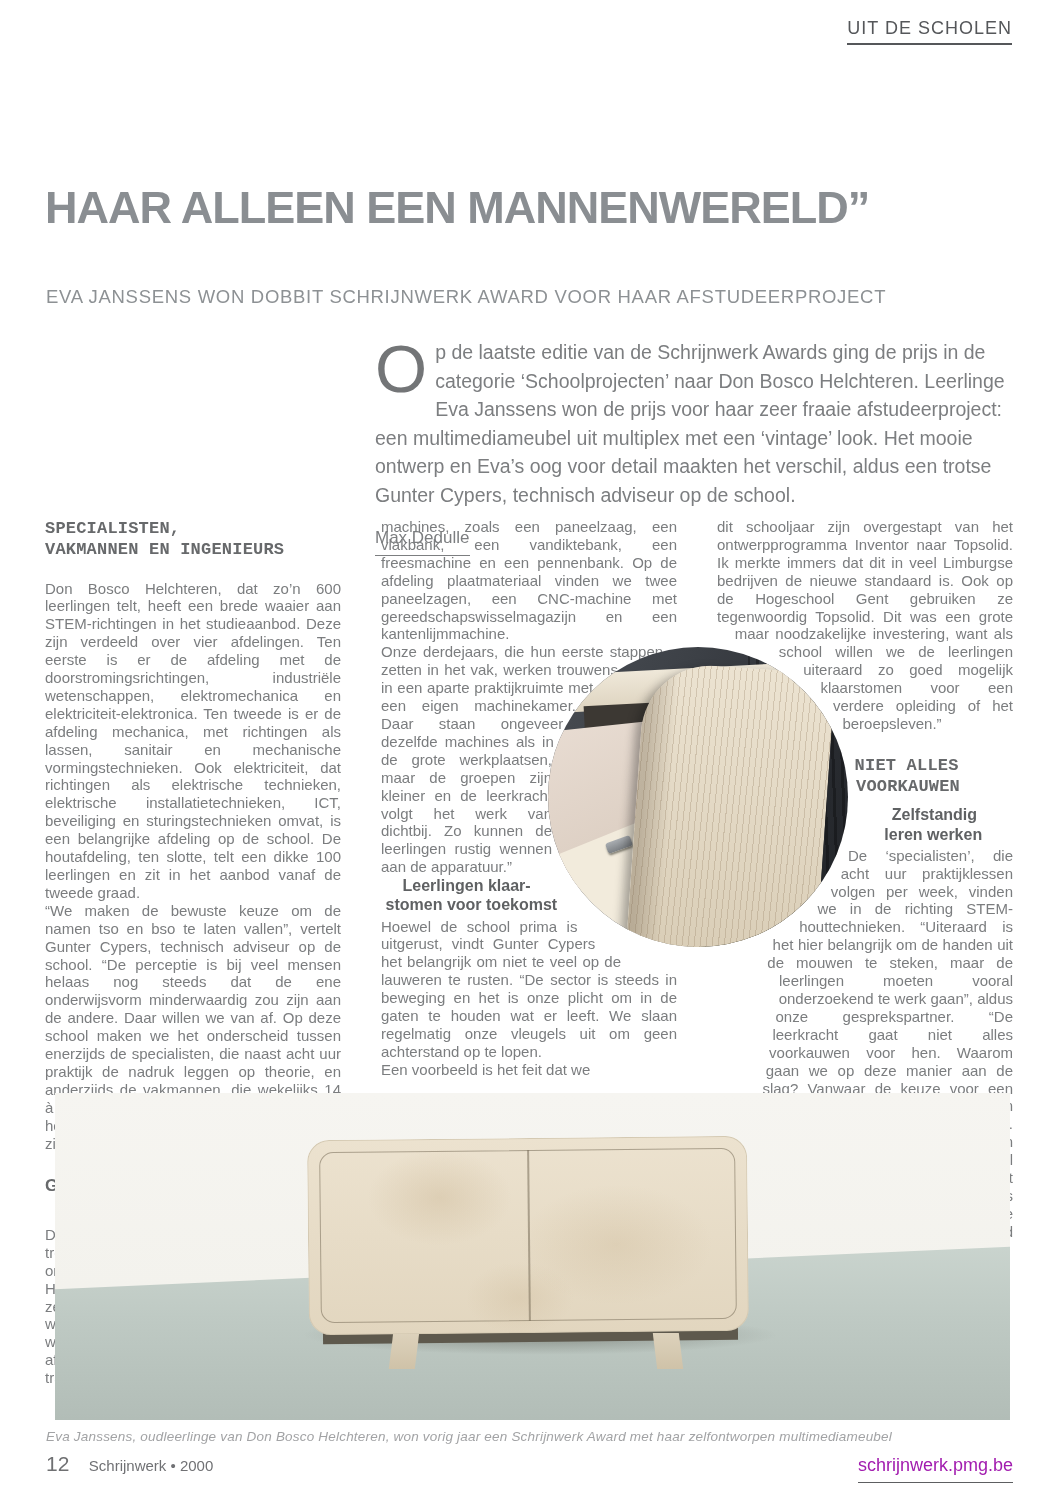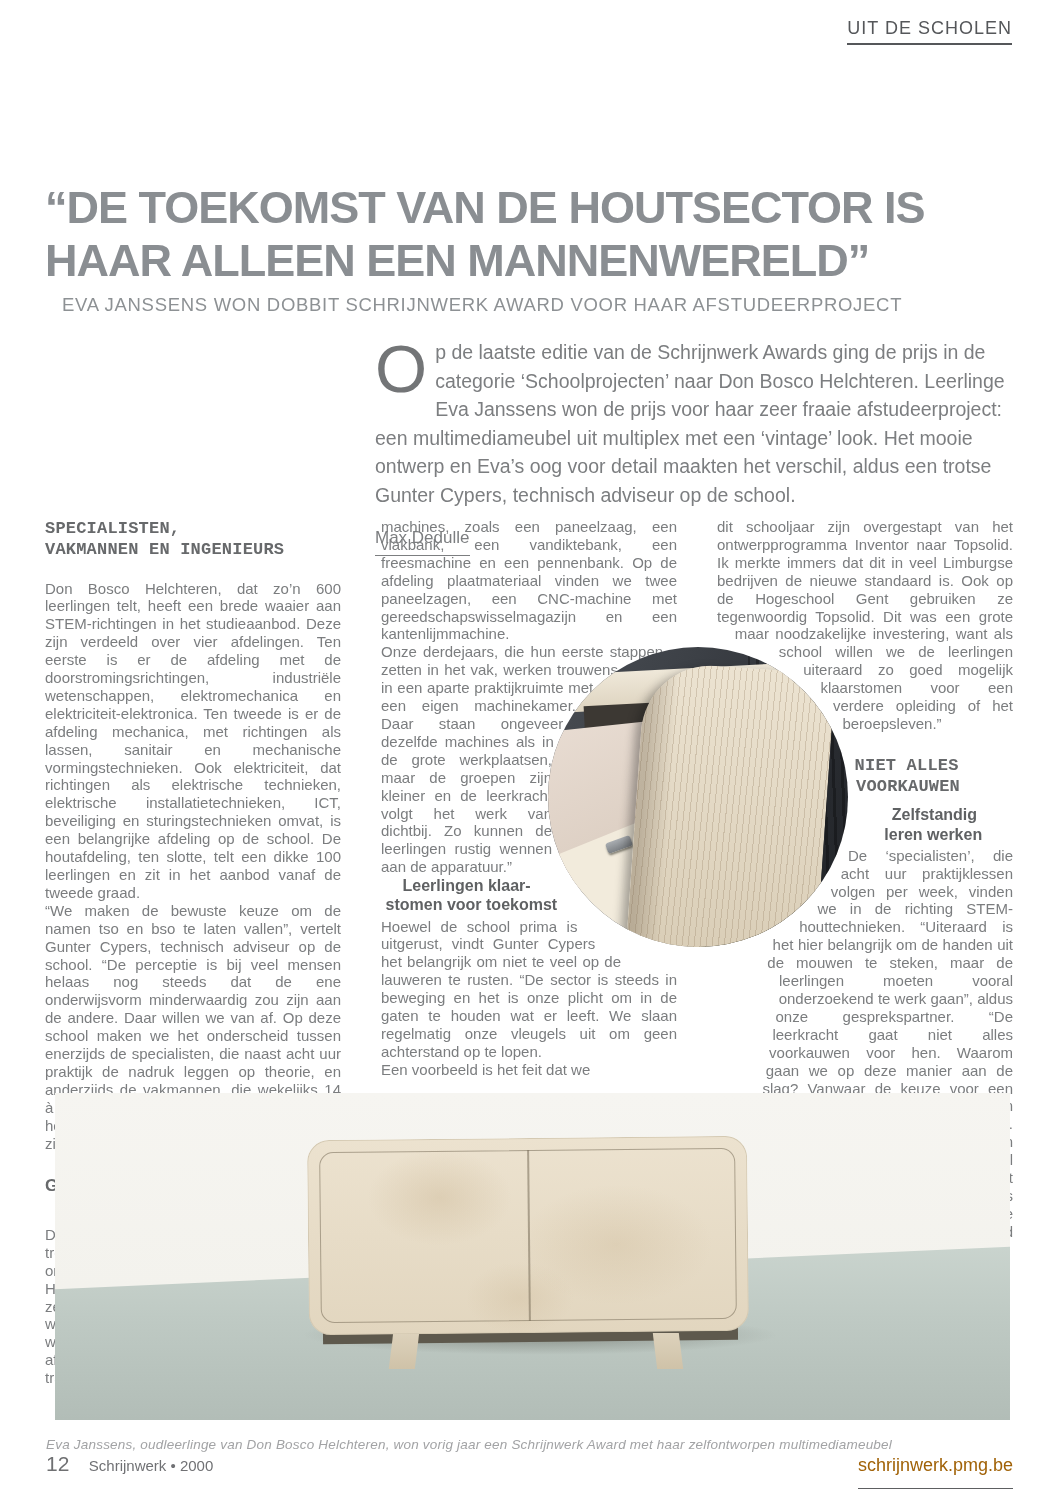--- a/index.html
+++ b/index.html
@@ -14,22 +14,22 @@
     font-size:18px;letter-spacing:1px;color:#55575a;
     border-bottom:2px solid #55575a;padding-bottom:4px;
   }
   .headline{
     position:absolute;left:45px;top:152px;width:950px;
     color:#8a8e92;font-weight:bold;font-size:45px;line-height:1.17;
     letter-spacing:-1px;
   }
   .headline span{display:block;white-space:nowrap;}
   .deck{
-    position:absolute;left:46px;top:294px;width:950px;
-    color:#8d9194;font-size:18.5px;letter-spacing:.7px;margin-left:16px;
+    position:absolute;left:46px;top:286px;width:950px;
+    color:#8d9194;font-size:18.5px;letter-spacing:.7px;
   }
   
   .intro{
     position:absolute;left:375px;top:338px;width:642px;
     color:#7c7e80;font-size:19.5px;line-height:28.5px;text-align:left;
   }
   .dropcap{
     float:left;font-size:67px;line-height:54px;margin:4px 8px 0 0;
     color:#737577;font-weight:400;
   }
@@ -156,42 +156,41 @@
   }
   .bp-foot-l,.bp-foot-r{
     position:absolute;top:240px;width:26px;height:36px;
     background:linear-gradient(180deg,#ddd2bc,#cfc2a8);
   }
   .bp-foot-l{left:336px;transform:skewX(-7deg);}
   .bp-foot-r{left:600px;transform:skewX(7deg);}
   
   .caption{
     position:absolute;left:46px;top:1429px;width:900px;
-    font-style:italic;font-size:13.5px;color:#a2a3a5;letter-spacing:.2px;margin-top:8px;
+    font-style:italic;font-size:13.5px;color:#a2a3a5;letter-spacing:.2px;
   }
   .footer{
     position:absolute;left:46px;right:45px;top:1452px;
     display:flex;justify-content:space-between;align-items:baseline;
   }
   .pageno{font-size:21px;color:#6f7072;margin-right:15px;text-align:center;}
   .mag{font-size:15px;color:#707174;}
   .site{
-    font-size:18px;color:#a16207;border-bottom:1.5px solid #5d5f61;
-    padding-bottom:12px;text-decoration:none;
+    font-size:18px;color:#a21caf;border-bottom:1.5px solid #5d5f61;
+    padding-bottom:6px;text-decoration:none;
   }
 </style>
 </head>
 <body>
 
 <div class="page">
 
   <div class="kicker">UIT DE SCHOLEN</div>
 
   <h1 class="headline">
-    <span>“DE TOEKOMST VAN DE HOUTSECTOR IS</span>
     <span>HAAR ALLEEN EEN MANNENWERELD”</span>
   </h1>
 
   <div class="deck">EVA JANSSENS WON DOBBIT SCHRIJNWERK AWARD VOOR HAAR AFSTUDEERPROJECT</div>
 
   <div class="intro">
     <span class="dropcap">O</span><span>p de laatste editie van de Schrijnwerk Awards ging de prijs in de categorie ‘Schoolprojecten’ naar Don Bosco Helchteren. Leerlinge Eva Janssens won de prijs voor haar zeer fraaie afstudeerproject: een multimediameubel uit multiplex met een ‘vintage’ look. Het mooie ontwerp en Eva’s oog voor detail maakten het verschil, aldus een trotse Gunter Cypers, technisch adviseur op de school.</span>
     <br>
     <span class="author">Max Dedulle</span>
   </div>

